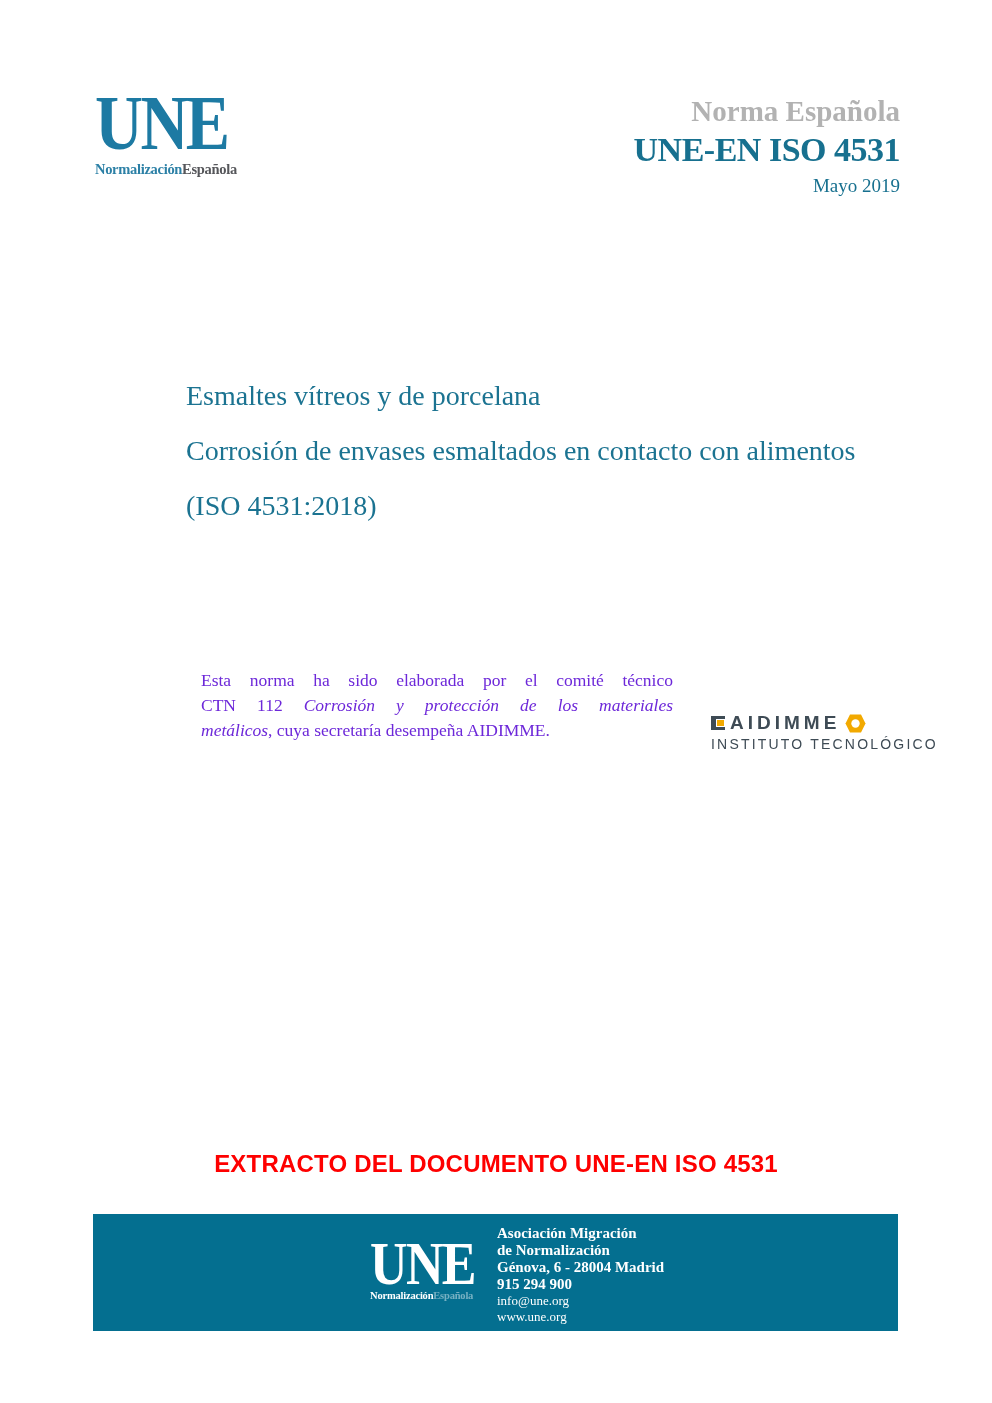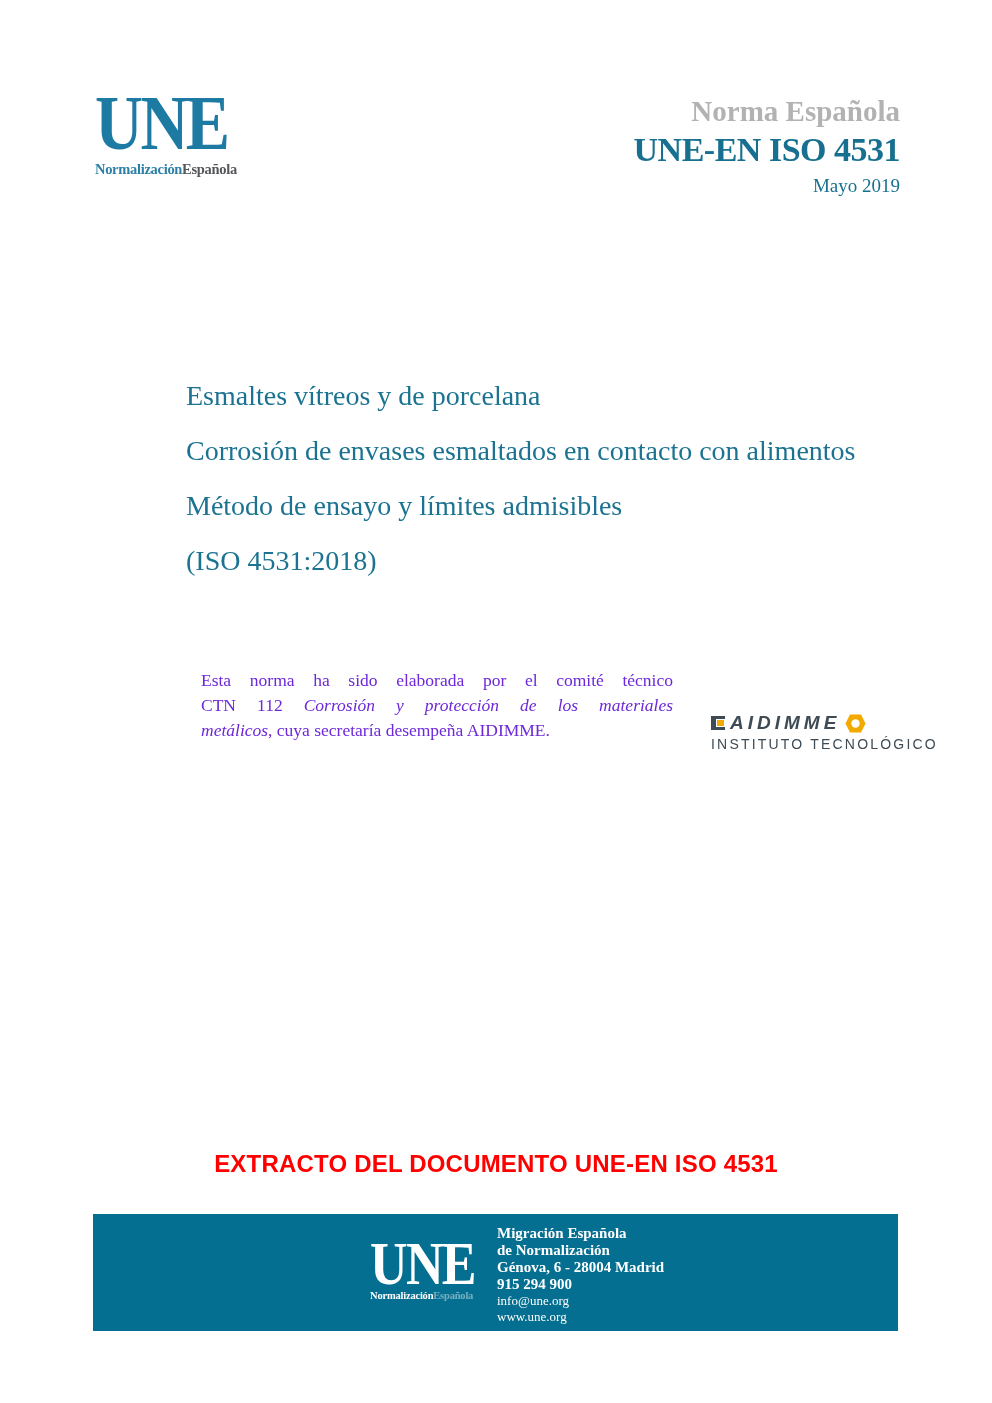--- a/index.html
+++ b/index.html
@@ -128,21 +128,20 @@
     width: 7px; height: 6px;
     background: #f2a900;
   }
   .aidimme .name {
     font-family: "Liberation Sans", sans-serif;
     font-weight: 700;
     font-size: 19px;
     letter-spacing: 4px;
     color: #3e4b55;
     white-space: nowrap;
-    font-style: italic;
   }
   .aidimme .sub {
     margin-top: 2px;
     font-family: "Liberation Sans", sans-serif;
     font-size: 14px;
     letter-spacing: 2.2px;
     color: #3e4b55;
     white-space: nowrap;
   }
 
@@ -228,21 +227,20 @@
 
   <div class="header-right">
     <div class="doc-type">Norma Española</div>
     <div class="doc-code">UNE-EN ISO 4531</div>
     <div class="doc-date">Mayo 2019</div>
   </div>
 
   <div class="title-block">
     <p>Esmaltes vítreos y de porcelana</p>
     <p>Corrosión de envases esmaltados en contacto con alimentos</p>
-    <p>Método de ensayo y límites admisibles</p>
     <p>(ISO 4531:2018)</p>
   </div>
 
   <div class="committee">
     <div class="c-line stretch">Esta norma ha sido elaborada por el comité técnico</div>
     <div class="c-line stretch">
       <span>CTN 112 </span><span class="it">Corrosión y protección de los materiales</span>
     </div>
     <div class="c-line">
       <span class="it">metálicos</span><span>, cuya secretaría desempeña AIDIMME.</span>
@@ -267,21 +265,21 @@
   <div class="extract-notice">EXTRACTO DEL DOCUMENTO UNE-EN ISO 4531</div>
 
   <div class="footer">
     <div class="une-logo-white">
       <div class="letters">UNE</div>
       <div class="tagline">
         <span class="t1">Normalización</span><span class="t2">Española</span>
       </div>
     </div>
     <div class="contact">
-      <div class="b-line">Migración Española</div>
+      <div class="b-line">Asociación Migración</div>
       <div class="b-line">de Normalización</div>
       <div class="b-line">Génova, 6 - 28004 Madrid</div>
       <div class="b-line">915 294 900</div>
       <div class="r-line">info@une.org</div>
       <div class="r-line">www.une.org</div>
     </div>
   </div>
 
 </div>
 

